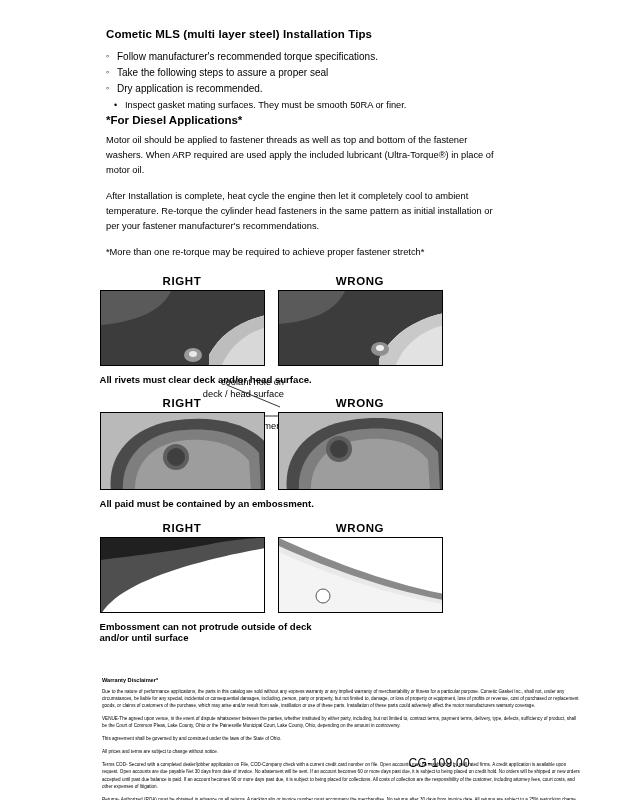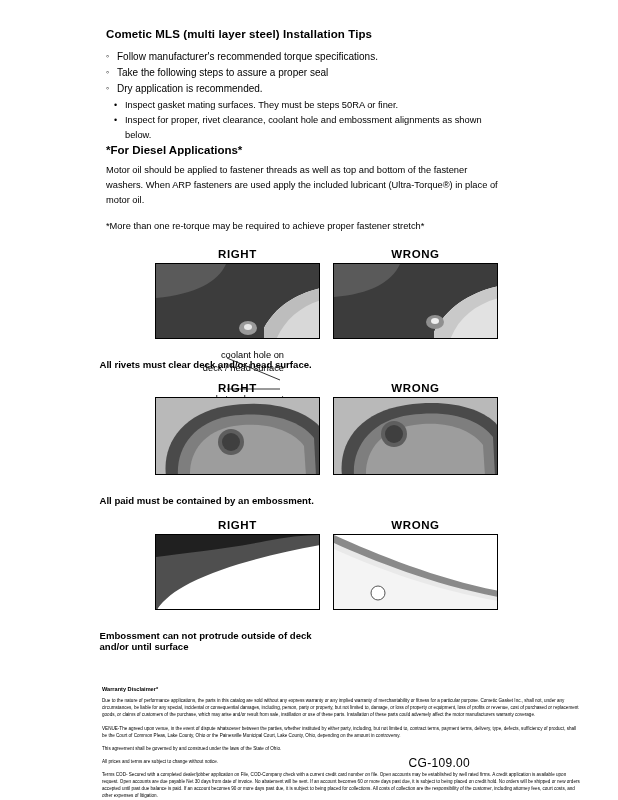--- a/index.html
+++ b/index.html
@@ -78,23 +78,23 @@
   }
   p.body.tight { margin-bottom: 0; }
 
   
   .figures {
     margin: 14px 0 0 0;
     position: relative;
   }
   .fig-row {
     display: flex;
-    justify-content: flex-end;
+    justify-content: center;
     gap: 13px;
-    margin-bottom: 16px;
+    margin-bottom: 4px;
   }
   .fig-col {
     width: 165px;
   }
   .fig-label {
     text-align: center;
     font-size: 11.5px;
     font-weight: bold;
     letter-spacing: 0.6px;
     margin-bottom: 3px;
@@ -174,26 +174,26 @@
 <div class="page">
 
   <h1 class="title">Cometic MLS (multi layer steel) Installation Tips</h1>
 
   <ul class="bullets">
     <li>Follow manufacturer's recommended torque specifications.</li>
     <li>Take the following steps to assure a proper seal</li>
     <li>Dry application is recommended.</li>
   </ul>
   <ul class="sub-bullets" style="margin-left:62px;">
-    <li>Inspect gasket mating surfaces.  They must be steps 50RA or finer.</li>
-    <li>Inspect for proper, rivet clearance, coolant hole and embossment alignments as shown below.</li>
+    <li>Inspect gasket mating surfaces.  They must be smooth 50RA or finer.</li>
   </ul>
 
   <h2 class="subtitle">*For Diesel Applications*</h2>
-  <p class="body">Motor oil should be applied to fastener threads as well as top and bottom of the fastener washers. When ARP fasteners are used apply the included lubricant (Ultra-Torque®) in place of motor oil.</p>
+  <p class="body">Motor oil should be applied to fastener threads as well as top and bottom of the fastener washers. When ARP required are used apply the included lubricant (Ultra-Torque®) in place of motor oil.</p>
+  <p class="body">After Installation is complete, heat cycle the engine then let it completely cool to ambient temperature. Re-torque the cylinder head fasteners in the same pattern as initial installation or per your fastener manufacturer's recommendations.</p>
   <p class="body tight">*More than one re-torque may be required to achieve proper fastener stretch*</p>
 
   <div class="figures">
 
     <svg class="lead-svg" viewBox="0 0 618 330">
       <line x1="183" y1="110" x2="236" y2="132" stroke="#000" stroke-width="0.8"></line>
       <line x1="183" y1="141" x2="236" y2="141" stroke="#000" stroke-width="0.8"></line>
     </svg>
 
     <div class="callouts">

